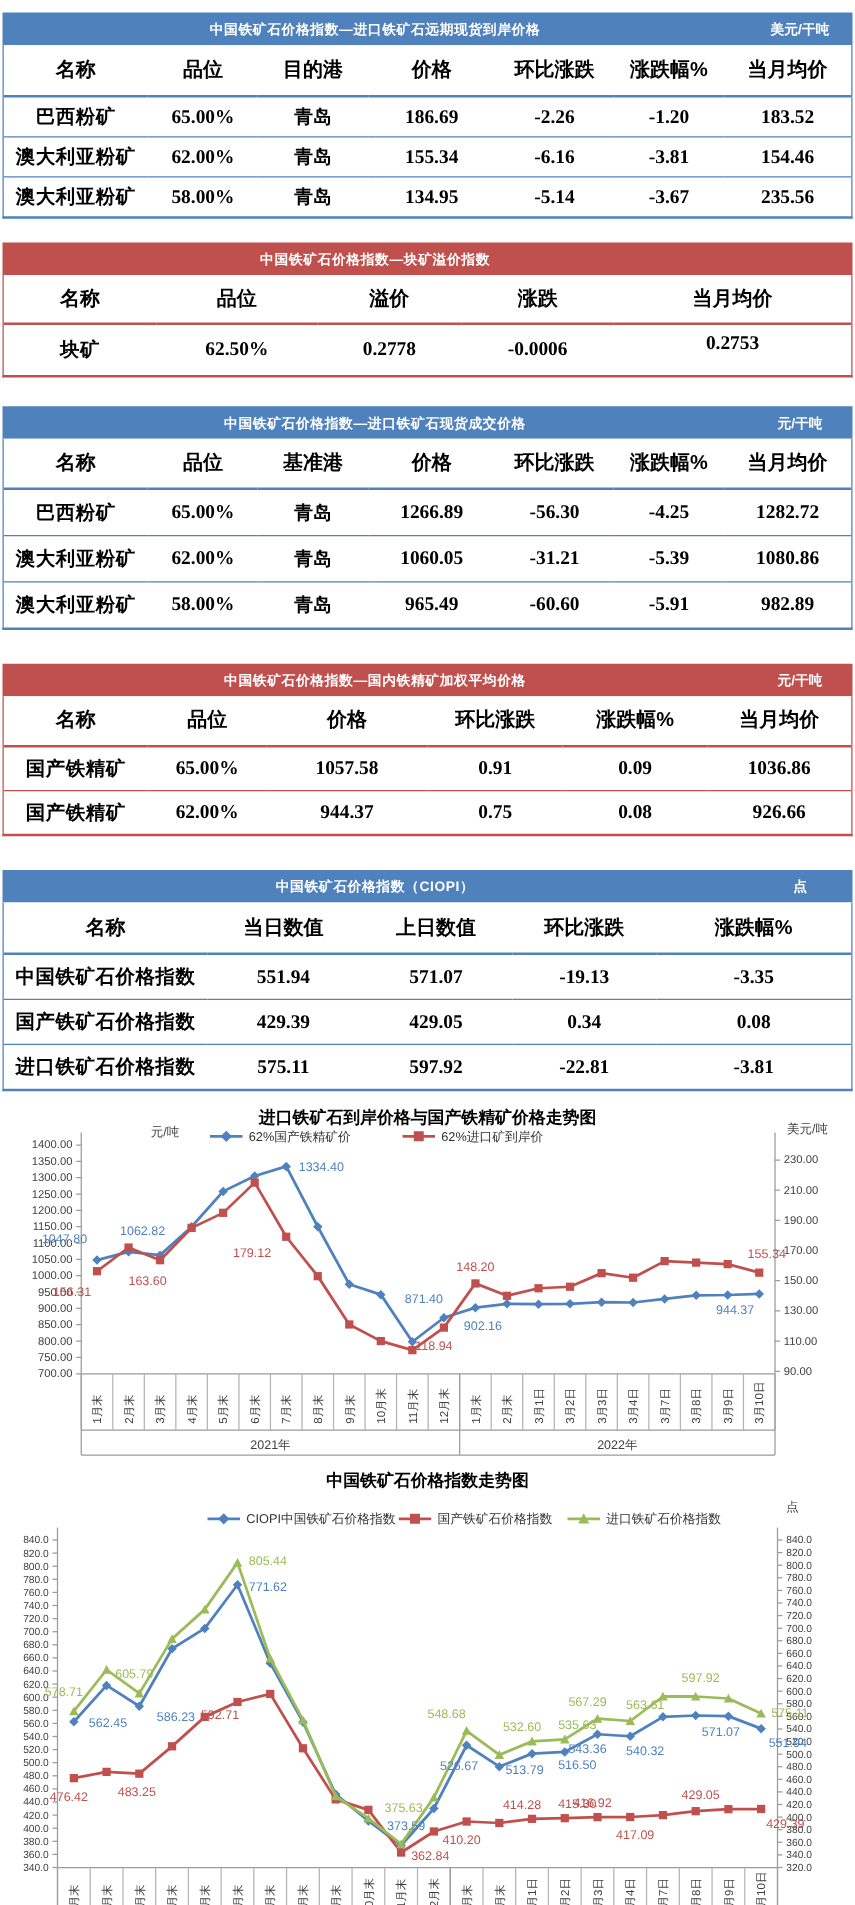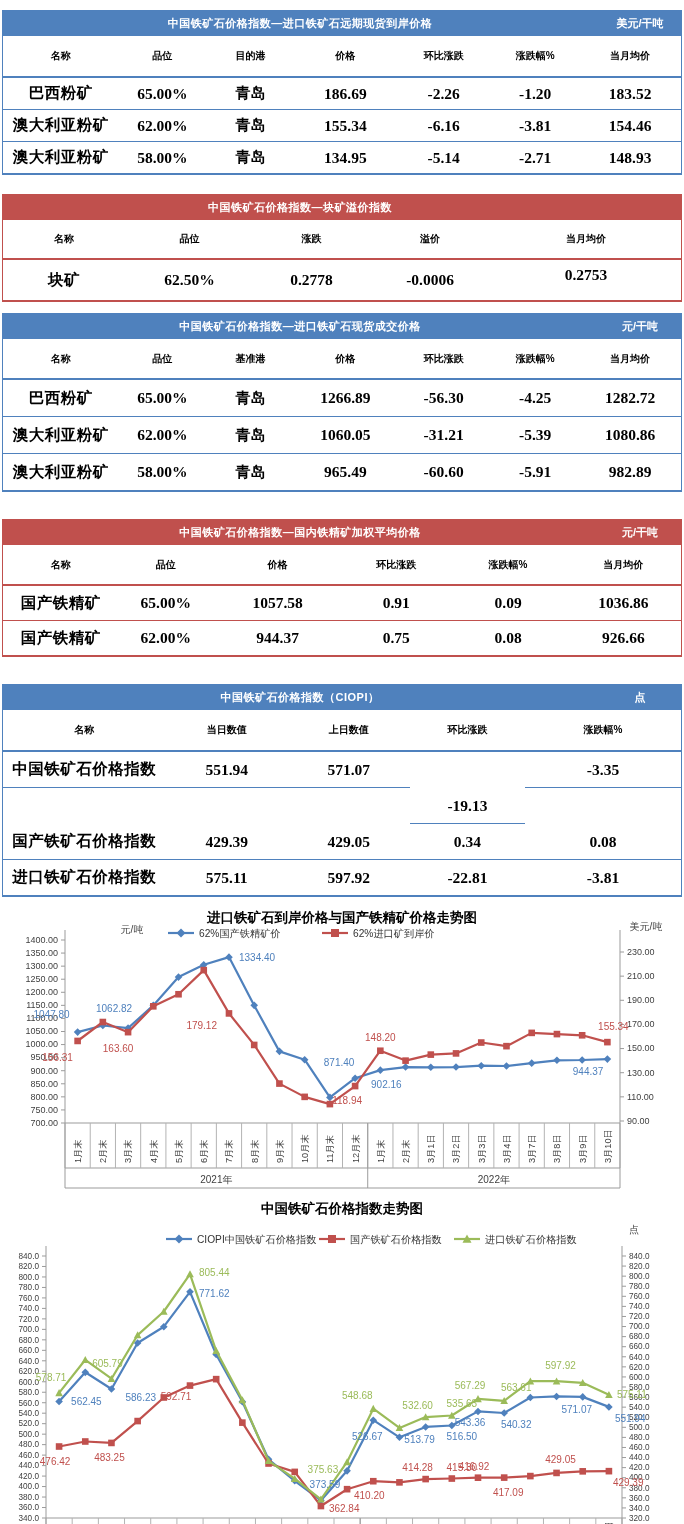--- a/index.html
+++ b/index.html
@@ -3,30 +3,30 @@
 <meta charset="utf-8">
 <style>
   html,body{margin:0;padding:0;background:#fff;}
   body{width:684px;font-family:"Liberation Sans",sans-serif;-webkit-font-smoothing:antialiased;}
   .page{width:684px;overflow:hidden;background:#fff;}
   .tbl{width:680px;margin:0 auto;}
   .tbl.blue{--c:#4F81BD;}
   .tbl.red{--c:#C0504D;}
   #t1{margin-top:10px;}
   #t2{margin-top:19px;}
-  #t3{margin-top:11px;border-radius:29px;}
+  #t3{margin-top:23px;border-radius:29px;}
   #t4{margin-top:27px;}
   #t5{margin-top:27px;}
   #chart1{margin-top:9px;}
   .band{height:26px;background:var(--c);color:#fff;display:flex;align-items:center;font-weight:bold;font-size:11px;}
   .band-title{flex:1;text-align:center;letter-spacing:.5px;}
   .band-unit{width:84px;text-align:center;}
   .grid{display:grid;background:#fff;border-left:1.5px solid var(--c);border-right:1.5px solid var(--c);border-bottom:2.5px solid var(--c);}
   .cell{display:flex;align-items:center;justify-content:center;border-bottom:1.5px solid var(--c);color:#000;}
-  .cell.hdr{font-weight:bold;font-size:10px;border-bottom:2.5px solid var(--c);}
+  .cell.hdr{font-weight:bold;font-size:16px;border-bottom:2.5px solid var(--c);}
   .cell.cjk{font-weight:bold;font-size:15px;}
   .cell.name{font-weight:bold;font-size:15.5px;letter-spacing:.5px;text-align:right;}
   .cell.num{font-weight:bold;font-size:15.5px;font-family:"Liberation Serif","DejaVu Serif",serif;}
   .cell.lastrow{border-bottom:none;}
   svg{display:block;margin:0 auto;}
   svg text{font-family:"Liberation Sans",sans-serif;}
 </style>
 </head>
 <body>
 
@@ -57,35 +57,35 @@
         <div class="cell cjk" style="height: 31px;">青岛</div>
         <div class="cell num" style="height: 31px;">155.34</div>
         <div class="cell num" style="height: 31px;">-6.16</div>
         <div class="cell num" style="height: 31px;">-3.81</div>
         <div class="cell num" style="height: 31px;">154.46</div>
         <div class="cell name lastrow" style="height: 31px;">澳大利亚粉矿</div>
         <div class="cell num lastrow" style="height: 31px;">58.00%</div>
         <div class="cell cjk lastrow" style="height: 31px;">青岛</div>
         <div class="cell num lastrow" style="height: 31px;">134.95</div>
         <div class="cell num lastrow" style="height: 31px;">-5.14</div>
-        <div class="cell num lastrow" style="height: 31px;">-2.71</div>
-        <div class="cell num lastrow" style="height: 31px;">148.93</div>
+        <div class="cell num lastrow" style="height: 31px;">-3.67</div>
+        <div class="cell num lastrow" style="height: 31px;">235.56</div>
       </div>
   </section>
 
   <section class="tbl red" id="t2">
     <div class="band">
       <span class="band-title">中国铁矿石价格指数—块矿溢价指数</span>
       <span class="band-unit"></span>
     </div>
     <div class="grid" style="grid-template-columns: 18% 19% 17% 18% 28%;">
         <div class="cell hdr" style="height: 38px;">名称</div>
         <div class="cell hdr" style="height: 38px;">品位</div>
+        <div class="cell hdr" style="height: 38px;">溢价</div>
         <div class="cell hdr" style="height: 38px;">涨跌</div>
-        <div class="cell hdr" style="height: 38px;">溢价</div>
         <div class="cell hdr" style="height: 38px;">当月均价</div>
         <div class="cell name lastrow" style="height: 40px;">块矿</div>
         <div class="cell num lastrow" style="height: 40px;">62.50%</div>
         <div class="cell num lastrow" style="height: 40px;">0.2778</div>
         <div class="cell num lastrow" style="height: 40px;">-0.0006</div>
         <div class="cell num lastrow" style="height: 29px;">0.2753</div>
       </div>
   </section>
 
   <section class="tbl blue" id="t3">
@@ -159,21 +159,21 @@
     </div>
     <div class="grid" style="grid-template-columns: 24% 18% 18% 17% 23%;">
         <div class="cell hdr" style="height: 40px;">名称</div>
         <div class="cell hdr" style="height: 40px;">当日数值</div>
         <div class="cell hdr" style="height: 40px;">上日数值</div>
         <div class="cell hdr" style="height: 40px;">环比涨跌</div>
         <div class="cell hdr" style="height: 40px;">涨跌幅%</div>
         <div class="cell name" style="height: 35px;">中国铁矿石价格指数</div>
         <div class="cell num" style="height: 35px;">551.94</div>
         <div class="cell num" style="height: 35px;">571.07</div>
-        <div class="cell num" style="height: 35px; margin-top: 36px;">-19.13</div>
+        <div class="cell num" style="height: 35px;">-19.13</div>
         <div class="cell num" style="height: 35px;">-3.35</div>
         <div class="cell name" style="height: 35px;">国产铁矿石价格指数</div>
         <div class="cell num" style="height: 35px;">429.39</div>
         <div class="cell num" style="height: 35px;">429.05</div>
         <div class="cell num" style="height: 35px;">0.34</div>
         <div class="cell num" style="height: 35px;">0.08</div>
         <div class="cell name lastrow" style="height: 35px;">进口铁矿石价格指数</div>
         <div class="cell num lastrow" style="height: 35px;">575.11</div>
         <div class="cell num lastrow" style="height: 35px;">597.92</div>
         <div class="cell num lastrow" style="height: 35px;">-22.81</div>

